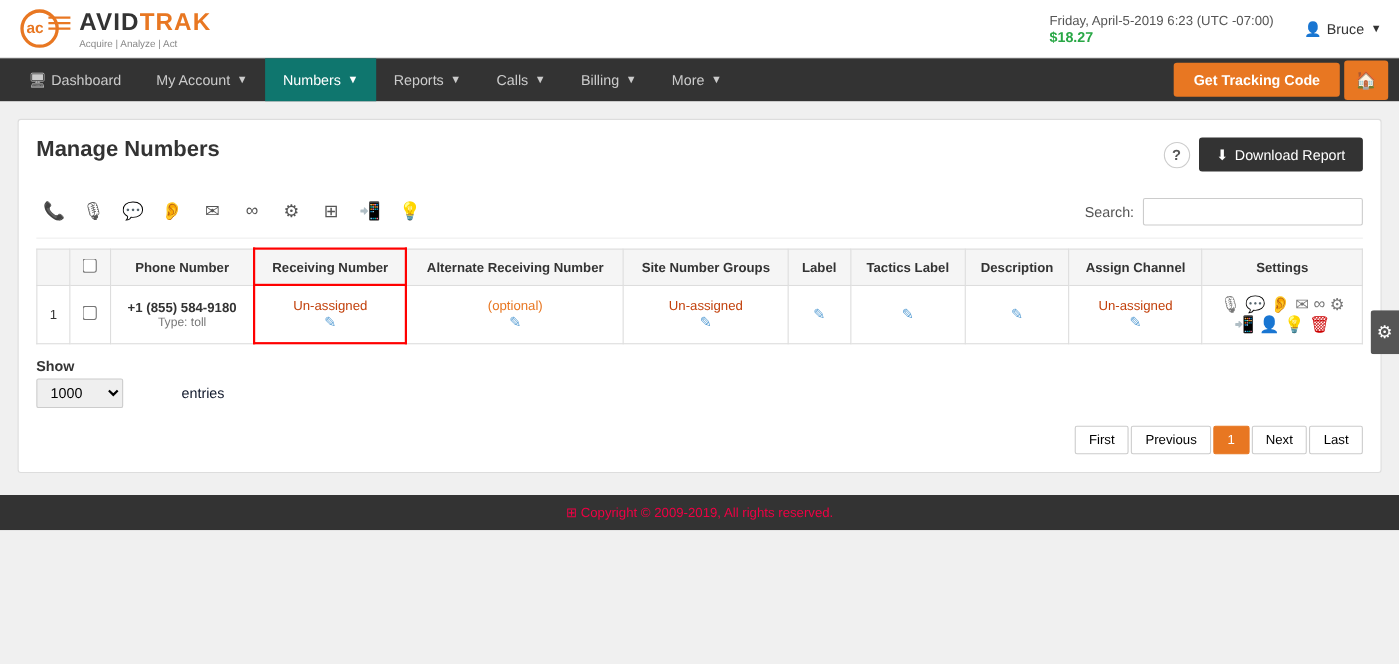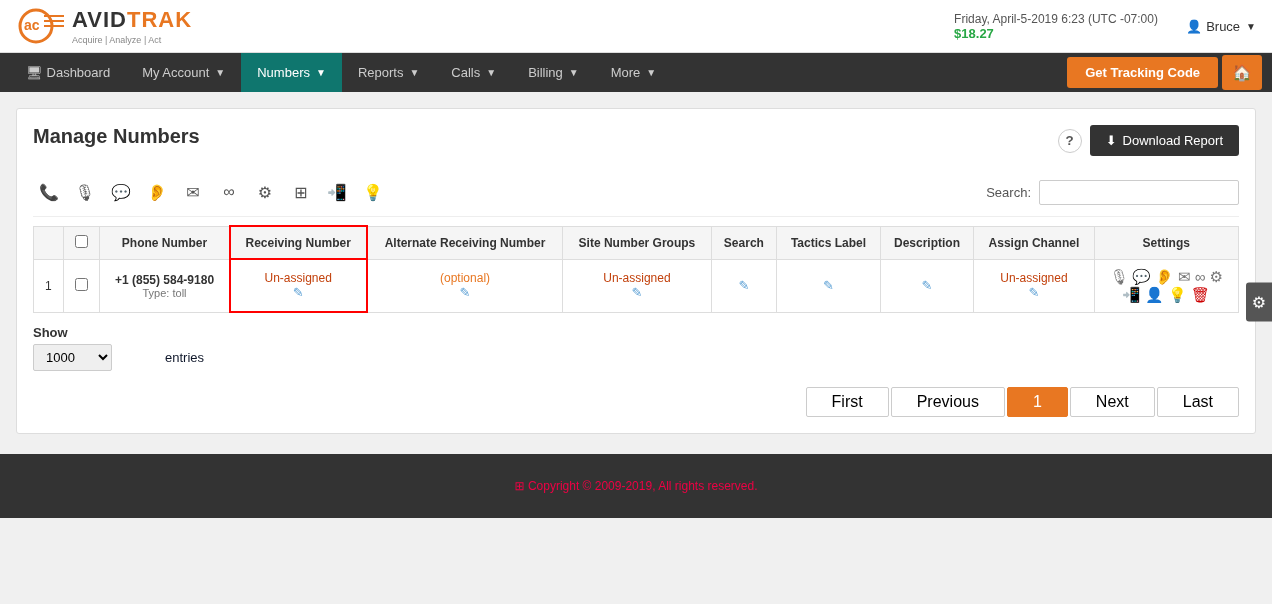--- a/index.html
+++ b/index.html
@@ -210,23 +210,23 @@
     #pagination-area {
       display: flex;
       justify-content: flex-end;
       align-items: center;
       gap: 2px;
       margin-top: 16px;
     }
     .page-btn {
       background: #fff;
       border: 1px solid #ccc;
-      padding: 5px 25px;
-      cursor: pointer;
-      font-size: 16px;
+      padding: 5px 12px;
+      cursor: pointer;
+      font-size: 12px;
       border-radius: 2px;
     }
     .page-btn.active { background: #e87722; color: #fff; border-color: #e87722; }
 
     
     #show-area {
       margin-top: 12px;
       display: flex;
       align-items: center;
       gap: 6px;
@@ -238,21 +238,21 @@
       font-size: 13px;
       border-radius: 2px;
     }
     #entries-label { font-size: 13px; color: #0f172a; margin-left: 47px; }
 
     
     #footer {
       background: #333;
       color: #aaa;
       text-align: center;
-      padding: 25px;
+      padding: 9px;
       font-size: 12px;
       margin-top: 20px;
     }
     #footer span { color: #e04; }
 
     .caret { font-size: 10px; margin-left: 2px; }
   </style>
 </head>
 <body>
 
@@ -353,21 +353,21 @@
     <thead>
       <tr>
         <th></th>
         <th>
           <input type="checkbox" style="">
         </th>
         <th>Phone Number</th>
         <th class="th-receiving">Receiving Number</th>
         <th>Alternate Receiving Number</th>
         <th>Site Number Groups</th>
-        <th>Search</th>
+        <th>Label</th>
         <th>Tactics Label</th>
         <th>Description</th>
         <th>Assign Channel</th>
         <th>Settings</th>
       </tr>
     </thead>
     <tbody>
       <tr>
         <td class="row-num">1</td>
         <td>

